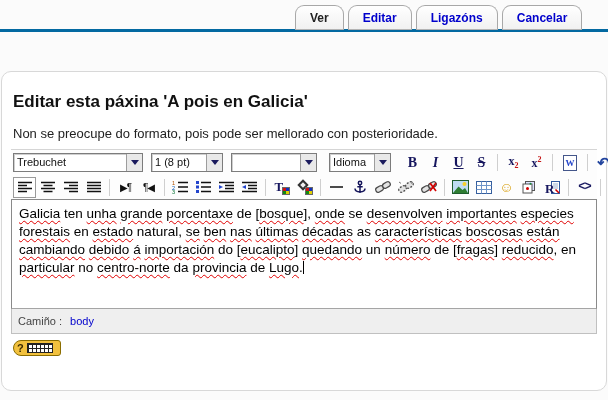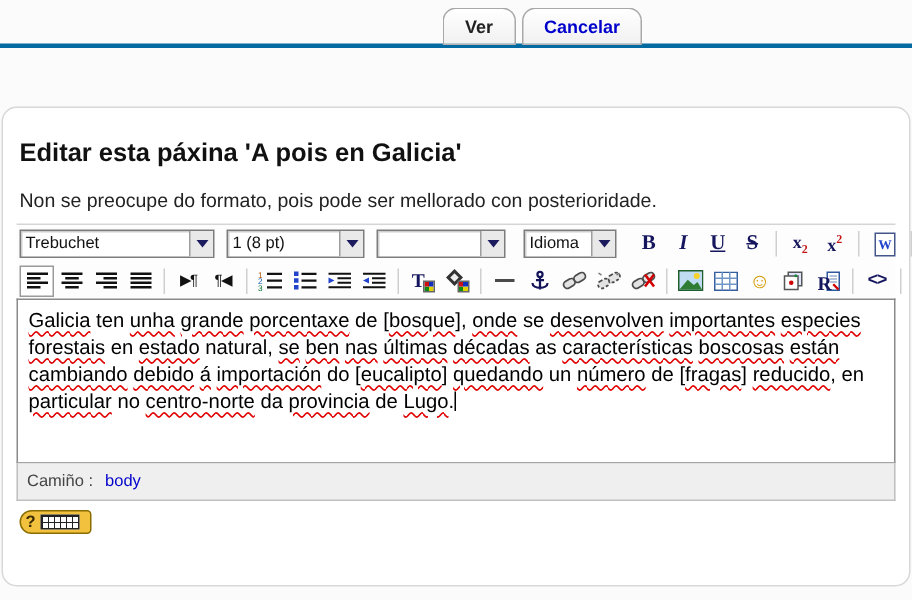--- a/index.html
+++ b/index.html
@@ -47,21 +47,21 @@
 
   
   .sel {
     display:flex; align-items:stretch; height:19px; background:#fff;
     border:1px solid #7c7c7c; box-shadow:inset 1px 1px 0 #cfcfcf;
     margin-right:8px; cursor:pointer; flex:0 0 auto;
   }
   .sel .val { flex:1; font-size:11px; padding:2px 3px 0; white-space:nowrap; overflow:hidden; color:#111; }
   .sel .arrow { width:16px; background:#e9e9e9; border-left:1px solid #9d9d9d; display:flex; align-items:center; justify-content:center; }
   .sel .arrow i { width:0; height:0; border:4px solid transparent; border-top:5px solid #1b1b5e; margin-top:4px; }
-  .sel.font { width:130px; } .sel.size { width:92px; } .sel.format { width:86px; margin-right:12px; } .sel.lang { width:62px; margin-right:10px; }
+  .sel.font { width:130px; } .sel.size { width:72px; } .sel.format { width:86px; margin-right:12px; } .sel.lang { width:62px; margin-right:10px; }
 
   
   .g { font-family:"Liberation Serif", serif; font-weight:bold; color:#16165e; font-size:14px; line-height:1; }
   .g.i { font-style:italic; }
   .g.u { text-decoration:underline; }
   .g.s { text-decoration:line-through; }
   .subsup { font-family:"Liberation Serif", serif; font-weight:bold; color:#16165e; font-size:12px; line-height:1; }
   .subsup b { color:#c41414; font-size:8px; }
   .arrowg { color:#23459e; font-size:15px; font-weight:bold; line-height:1; }
   .dirg { font-size:10px; color:#111; letter-spacing:-1px; }
@@ -120,20 +120,22 @@
   }
 
   svg { display:block; }
 </style>
 </head>
 <body>
 
 <div class="tabbar">
   <div class="tabs">
     <div class="tab active"><span class="lbl">Ver</span></div>
+    <div class="tab"><span class="lbl">Editar</span></div>
+    <div class="tab"><span class="lbl">Ligazóns</span></div>
     <div class="tab"><span class="lbl">Cancelar</span></div>
   </div>
 </div>
 
 <div class="panel">
 
   <h1 class="page-title">Editar esta páxina 'A pois en Galicia'</h1>
   <div class="subtitle">Non se preocupe do formato, pois pode ser mellorado con posterioridade.</div>
 
   <div class="editor">

